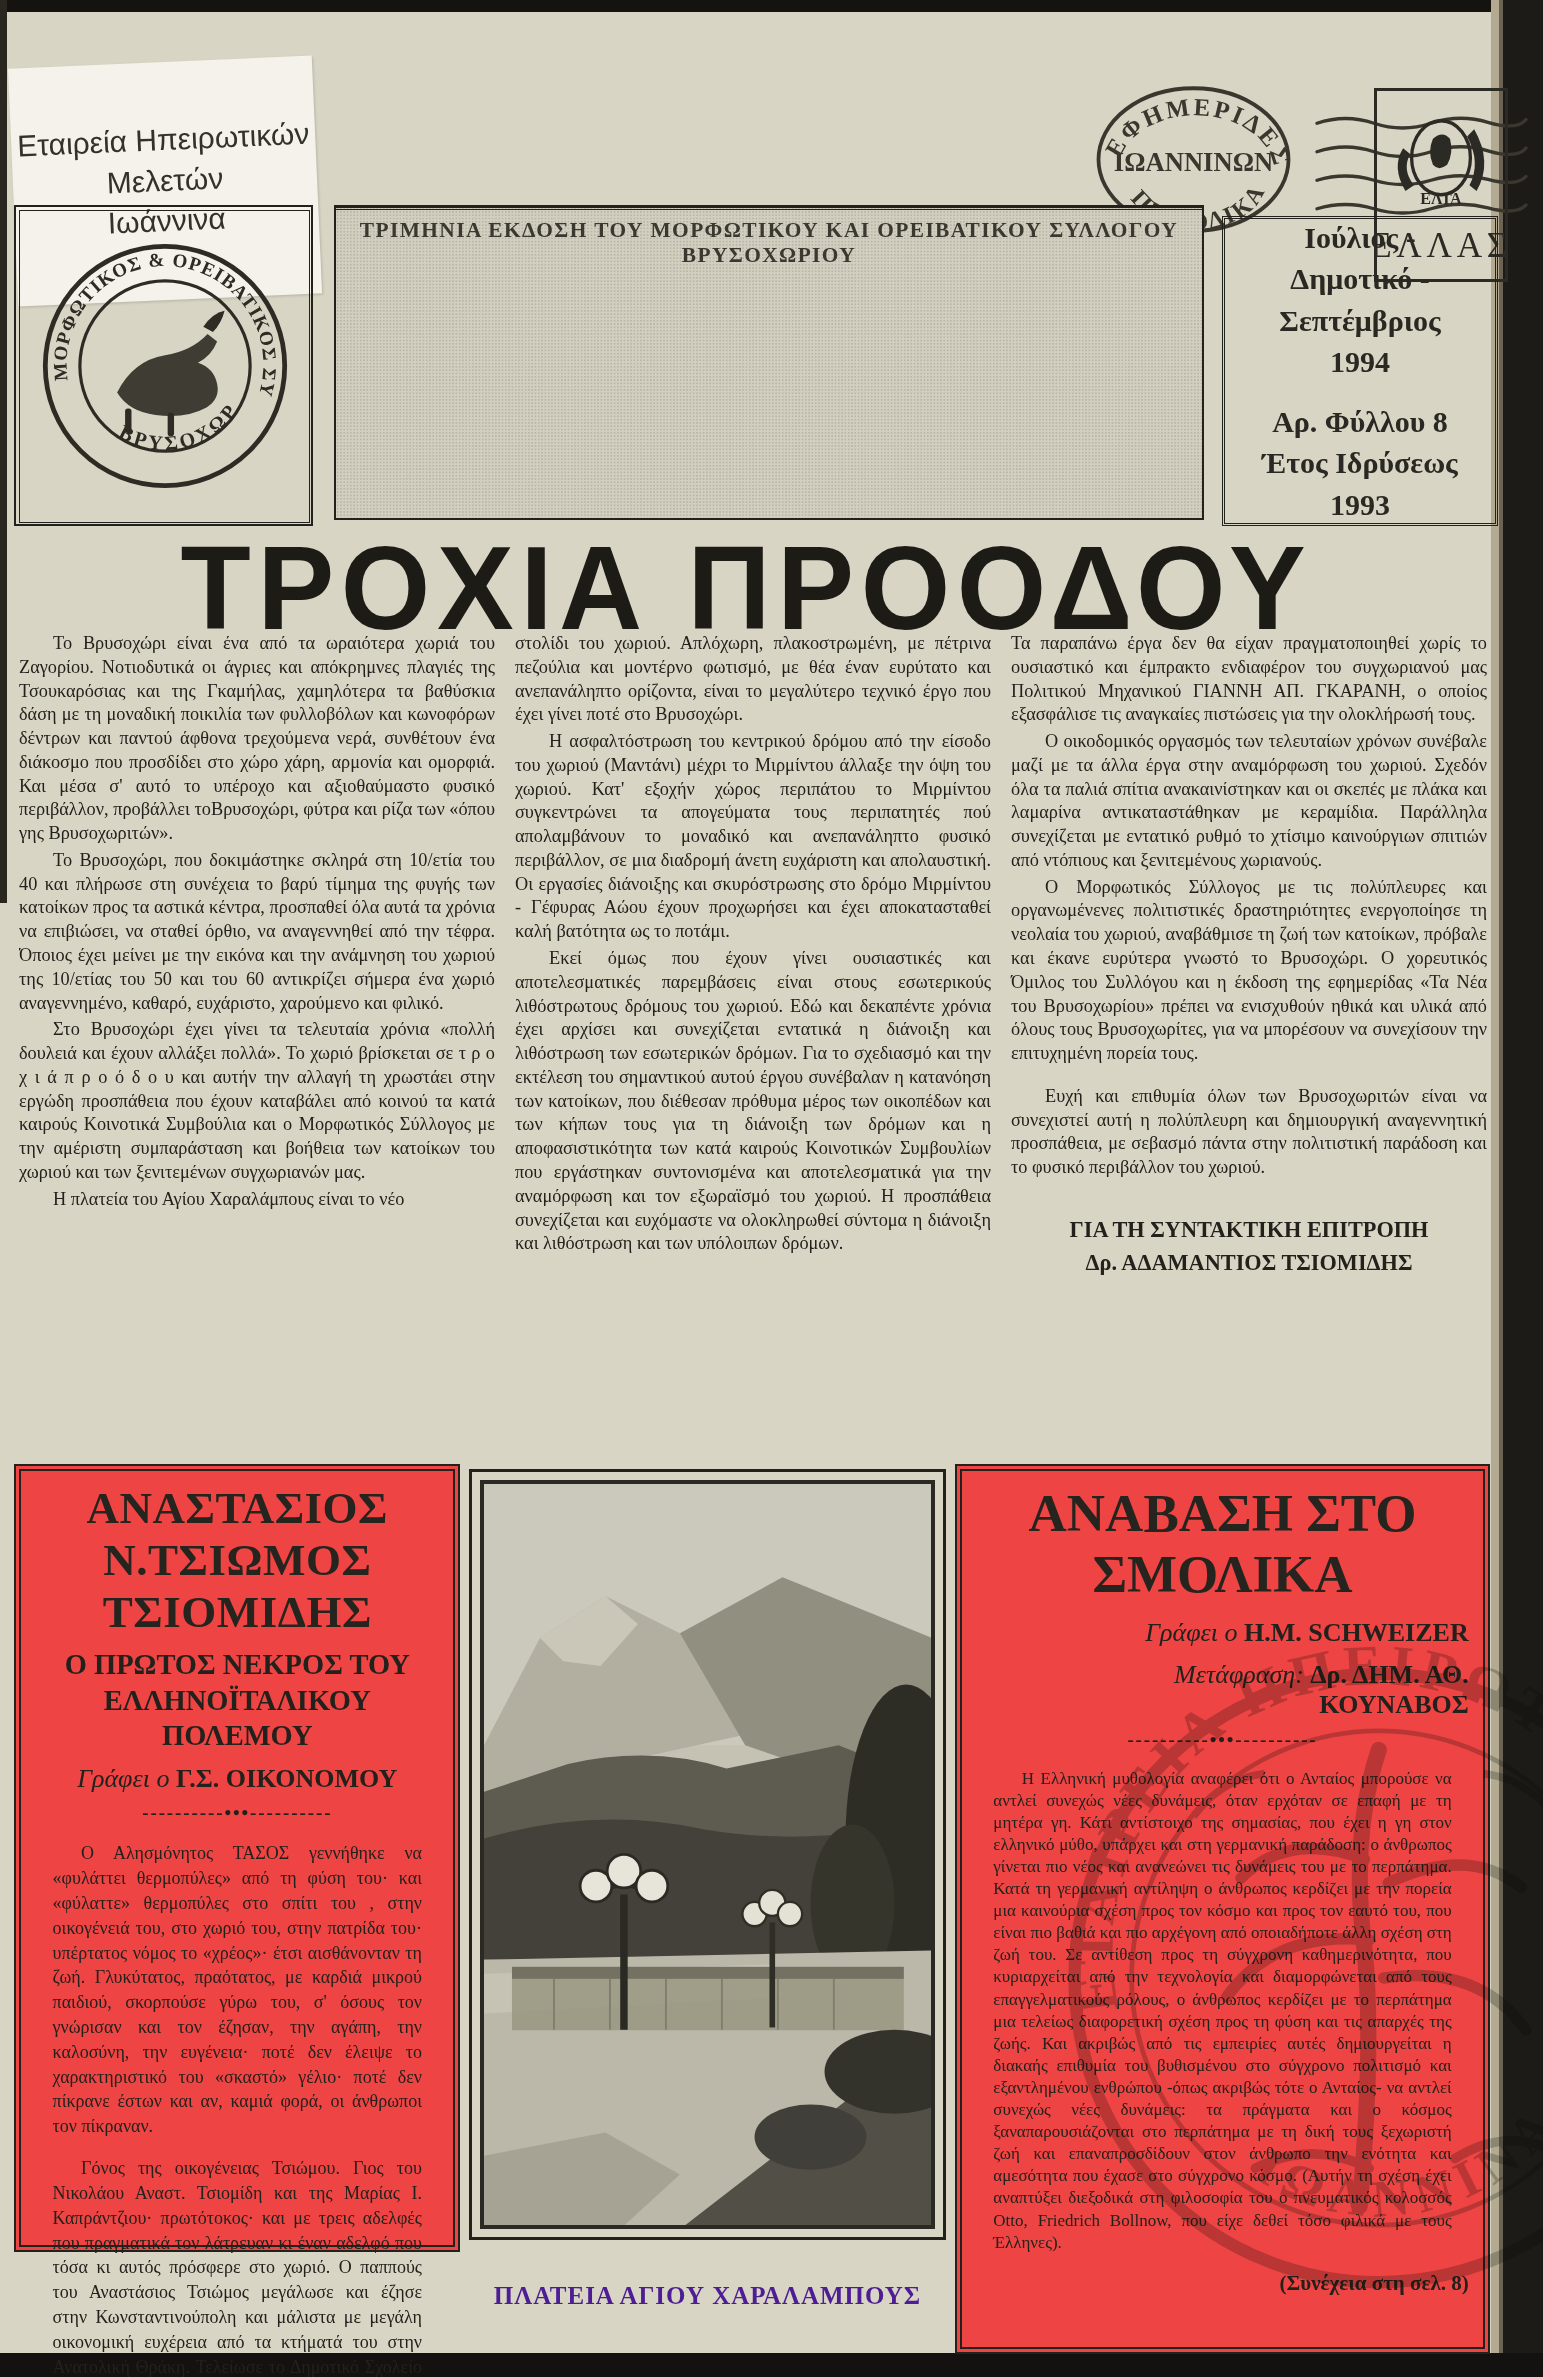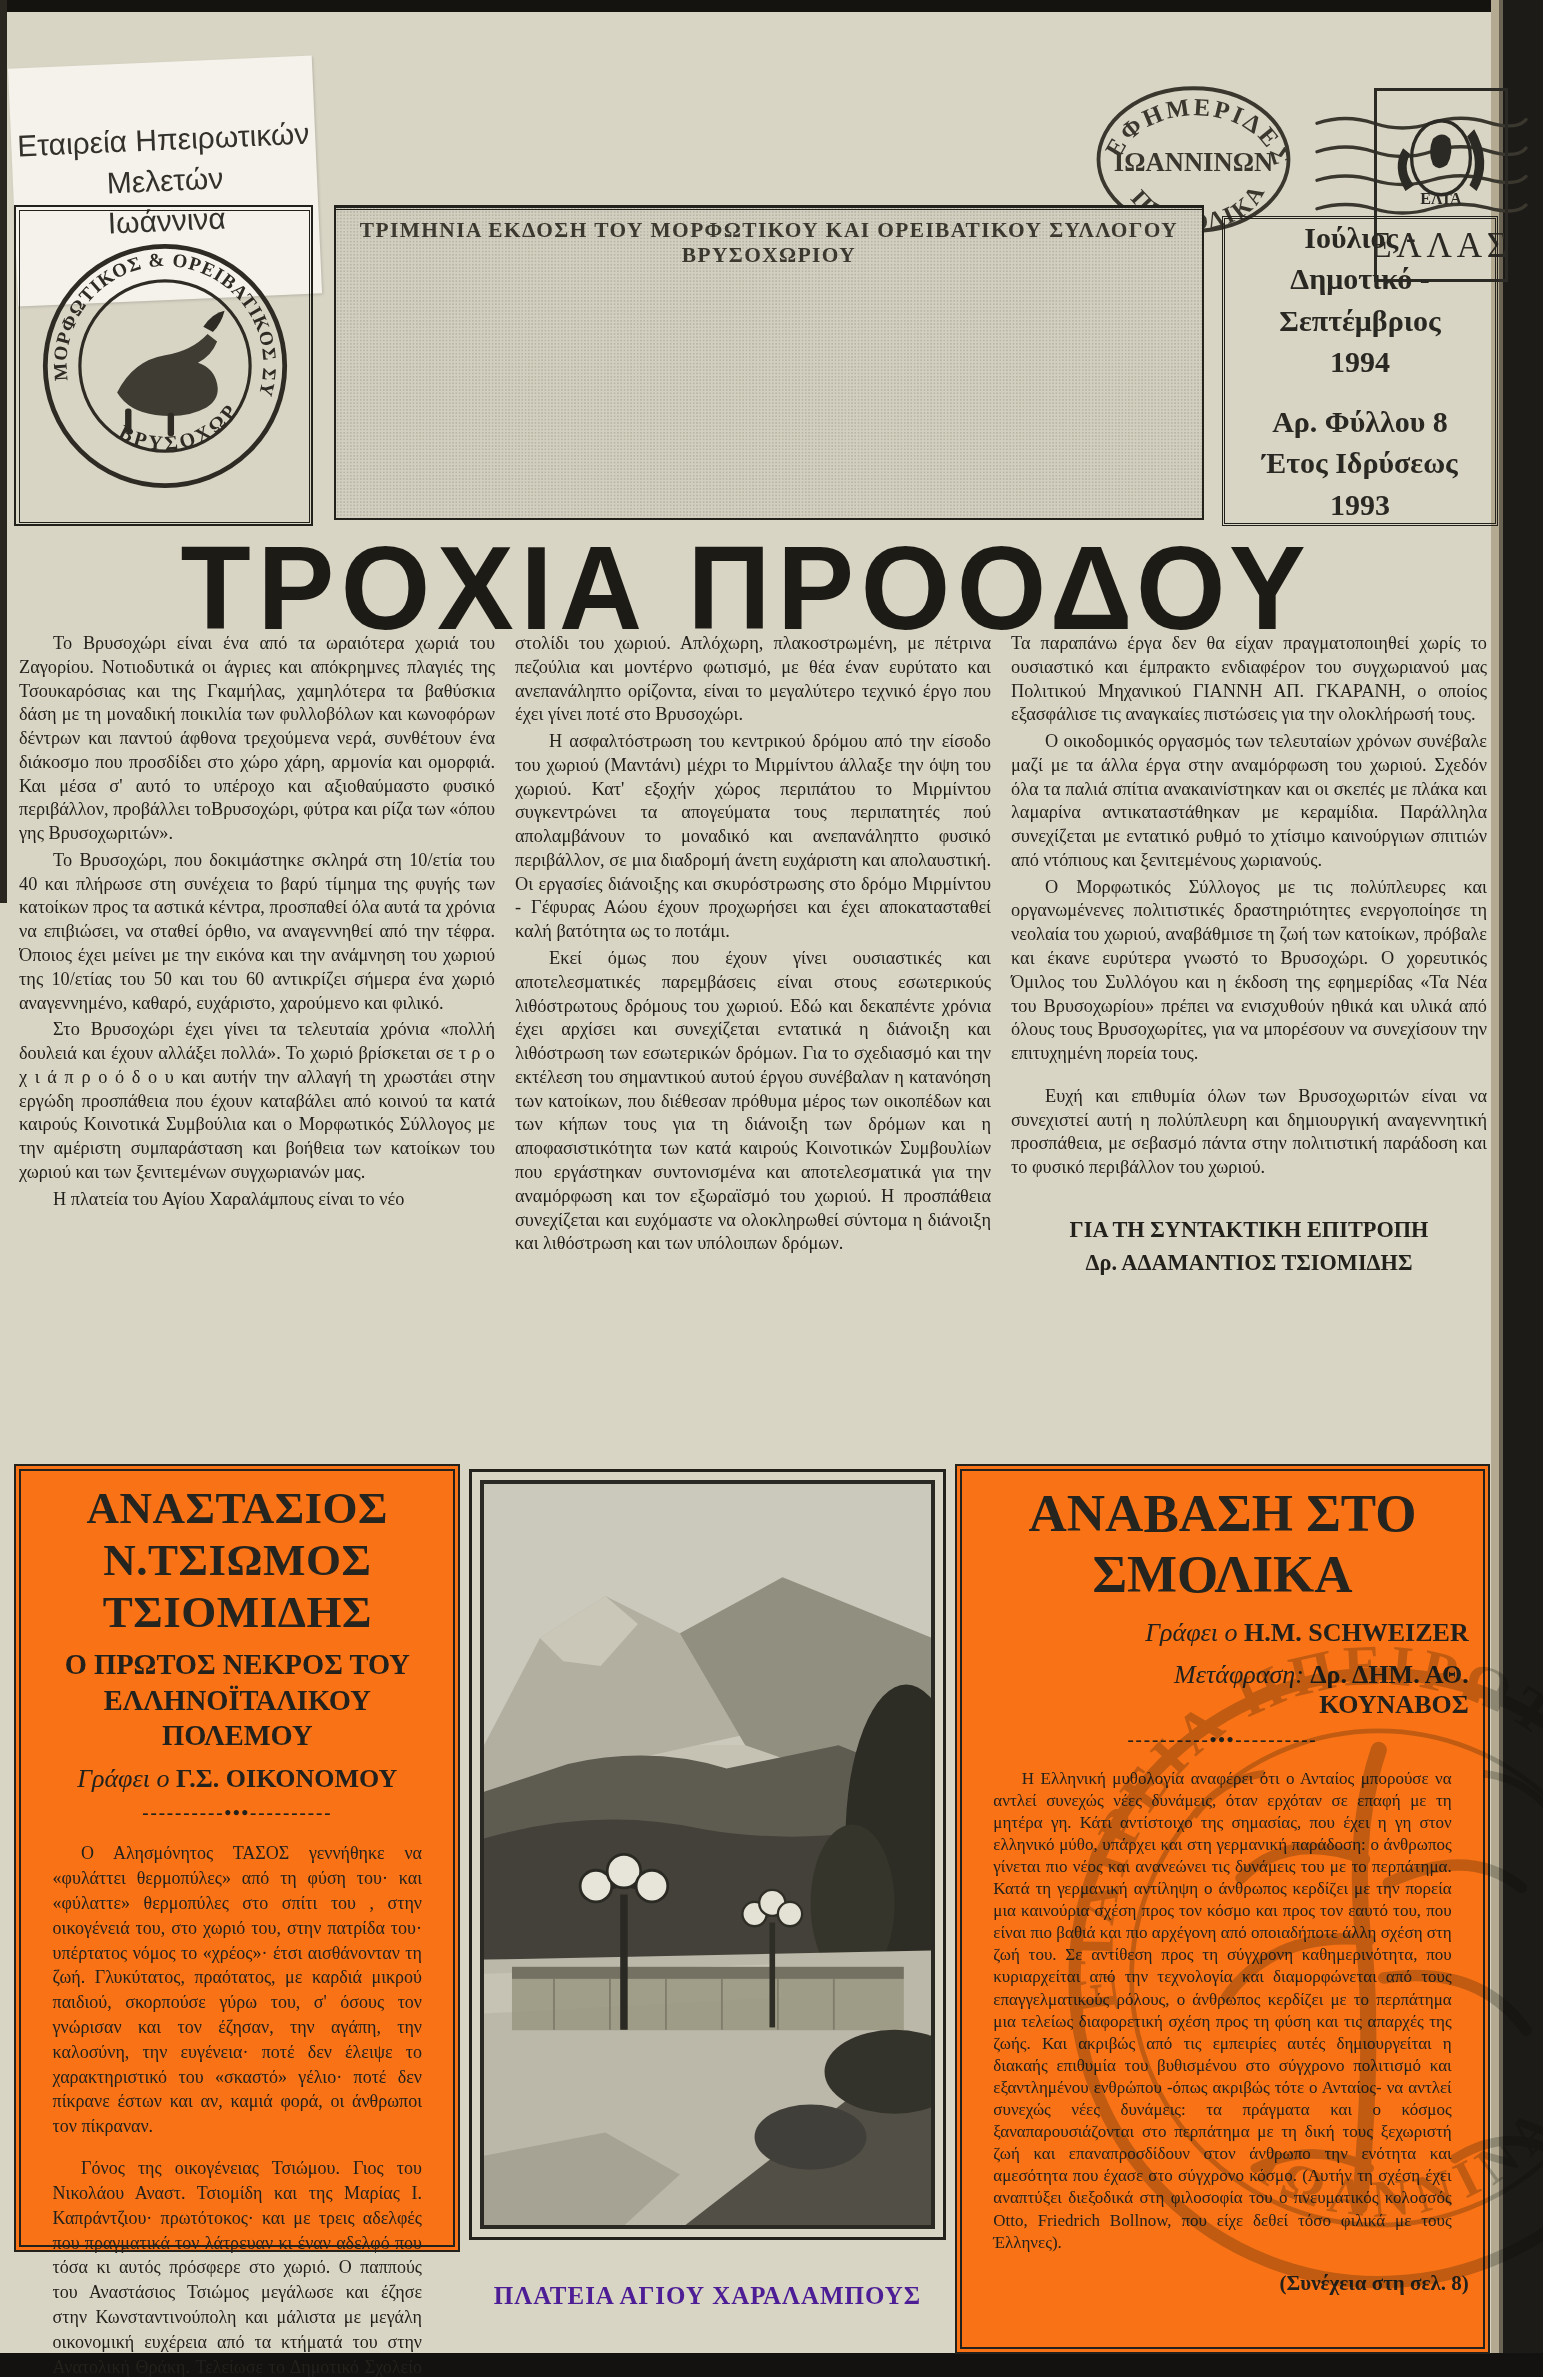--- a/index.html
+++ b/index.html
@@ -46,21 +46,21 @@
       color:#1d1b16;transform:scaleY(1.04);}
 
   
   .cols{position:absolute;left:19px;top:632px;width:1469px;height:826px;display:flex;gap:20px;overflow:hidden;}
   .col{width:476px;font-size:18.3px;line-height:1.3;text-align:justify;}
   .col p{margin:0 0 2.9px 0;text-indent:34px;}
   .col p.noindent{text-indent:0;}
   .signoff{margin-top:33px;text-align:center;font-weight:bold;font-size:22.3px;line-height:1.5;}
 
   
-  .art-box{position:absolute;border:7.6px double #23211c;background:#f97316;padding:12.4px 14.3px;box-sizing:border-box;}
+  .art-box{position:absolute;border:7.6px double #23211c;background:#ef4444;padding:12.4px 14.3px;box-sizing:border-box;}
   .left-box{left:14.3px;top:1464px;width:446px;height:788px;}
   .right-box{left:955px;top:1464px;width:535px;height:890px;}
   .art-title{font-weight:bold;text-align:center;color:#26241e;line-height:1.15;}
   .left-box .art-title{font-size:45px;letter-spacing:0.5px;}
   .left-box .art-sub{font-size:28.5px;font-weight:bold;text-align:center;line-height:1.25;margin-top:8.6px;}
   .byline{text-align:center;font-size:26px;margin-top:9.5px;}
   .byline i{font-style:italic;}
   .byline b{font-weight:bold;}
   .divider{text-align:center;font-weight:bold;font-size:19px;letter-spacing:1.9px;margin:8.6px 0 12.4px;}
   .art-body{font-size:18px;line-height:1.38;text-align:justify;}

